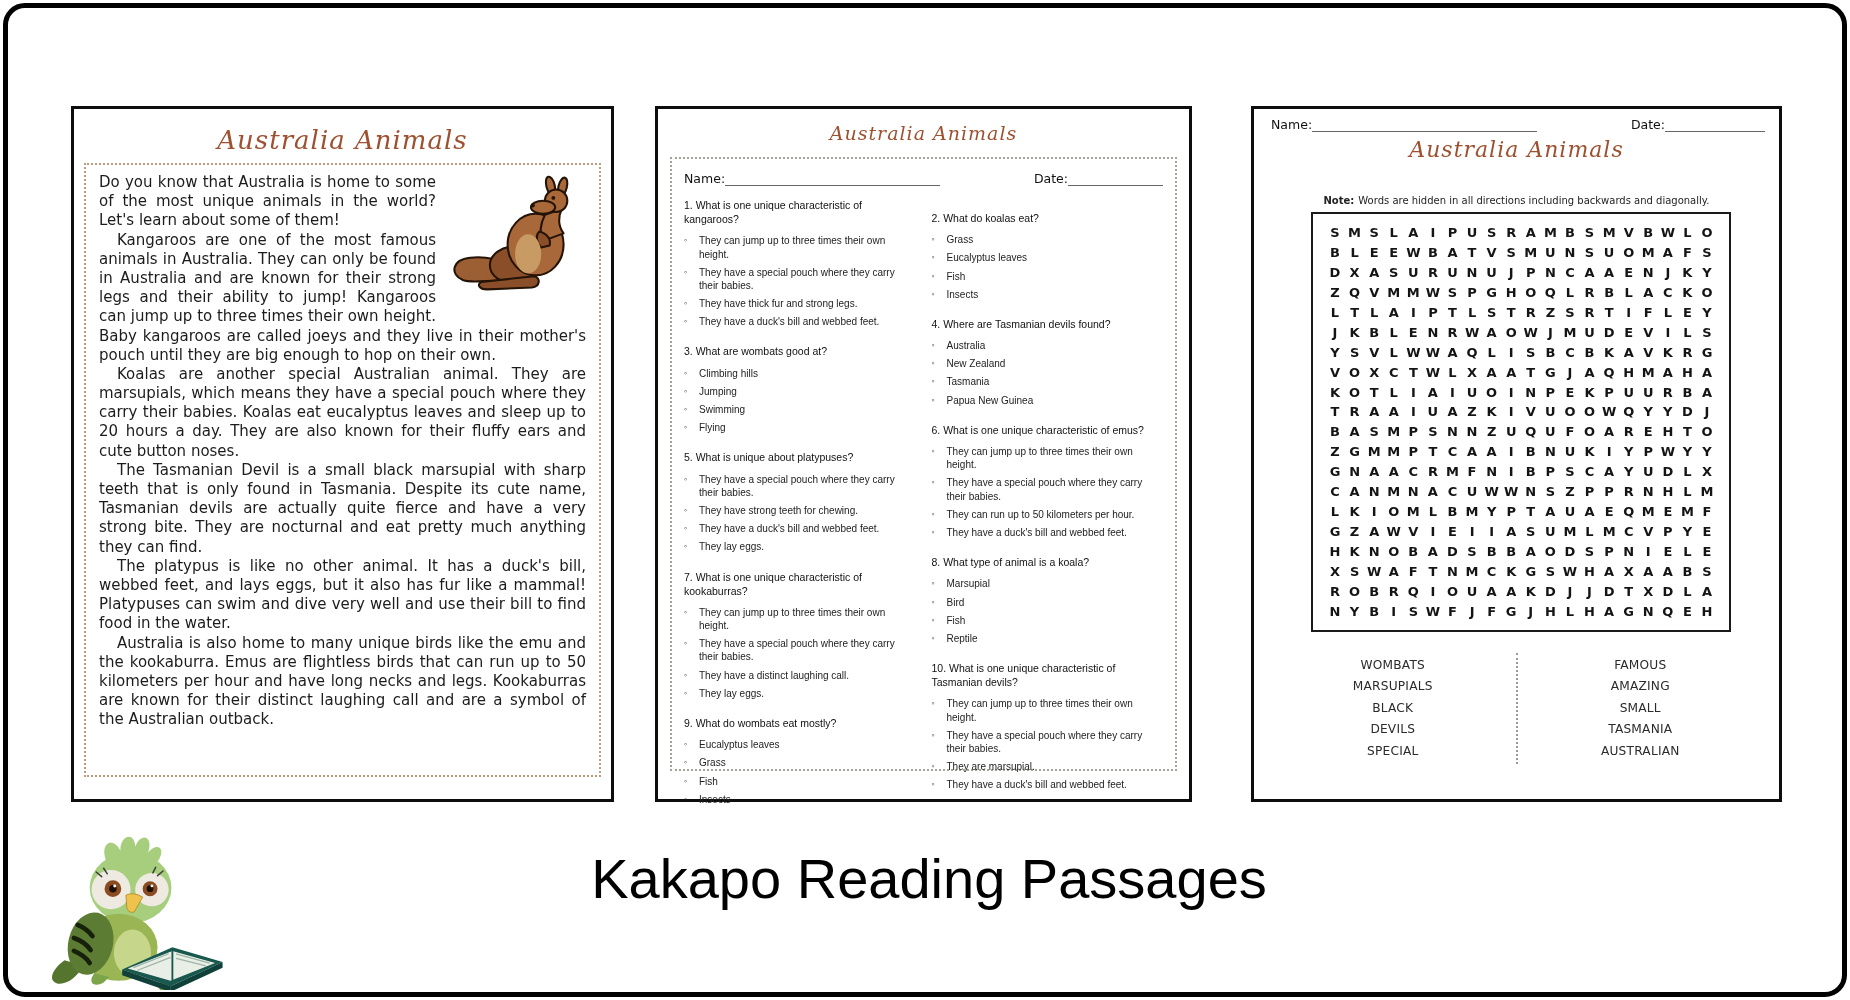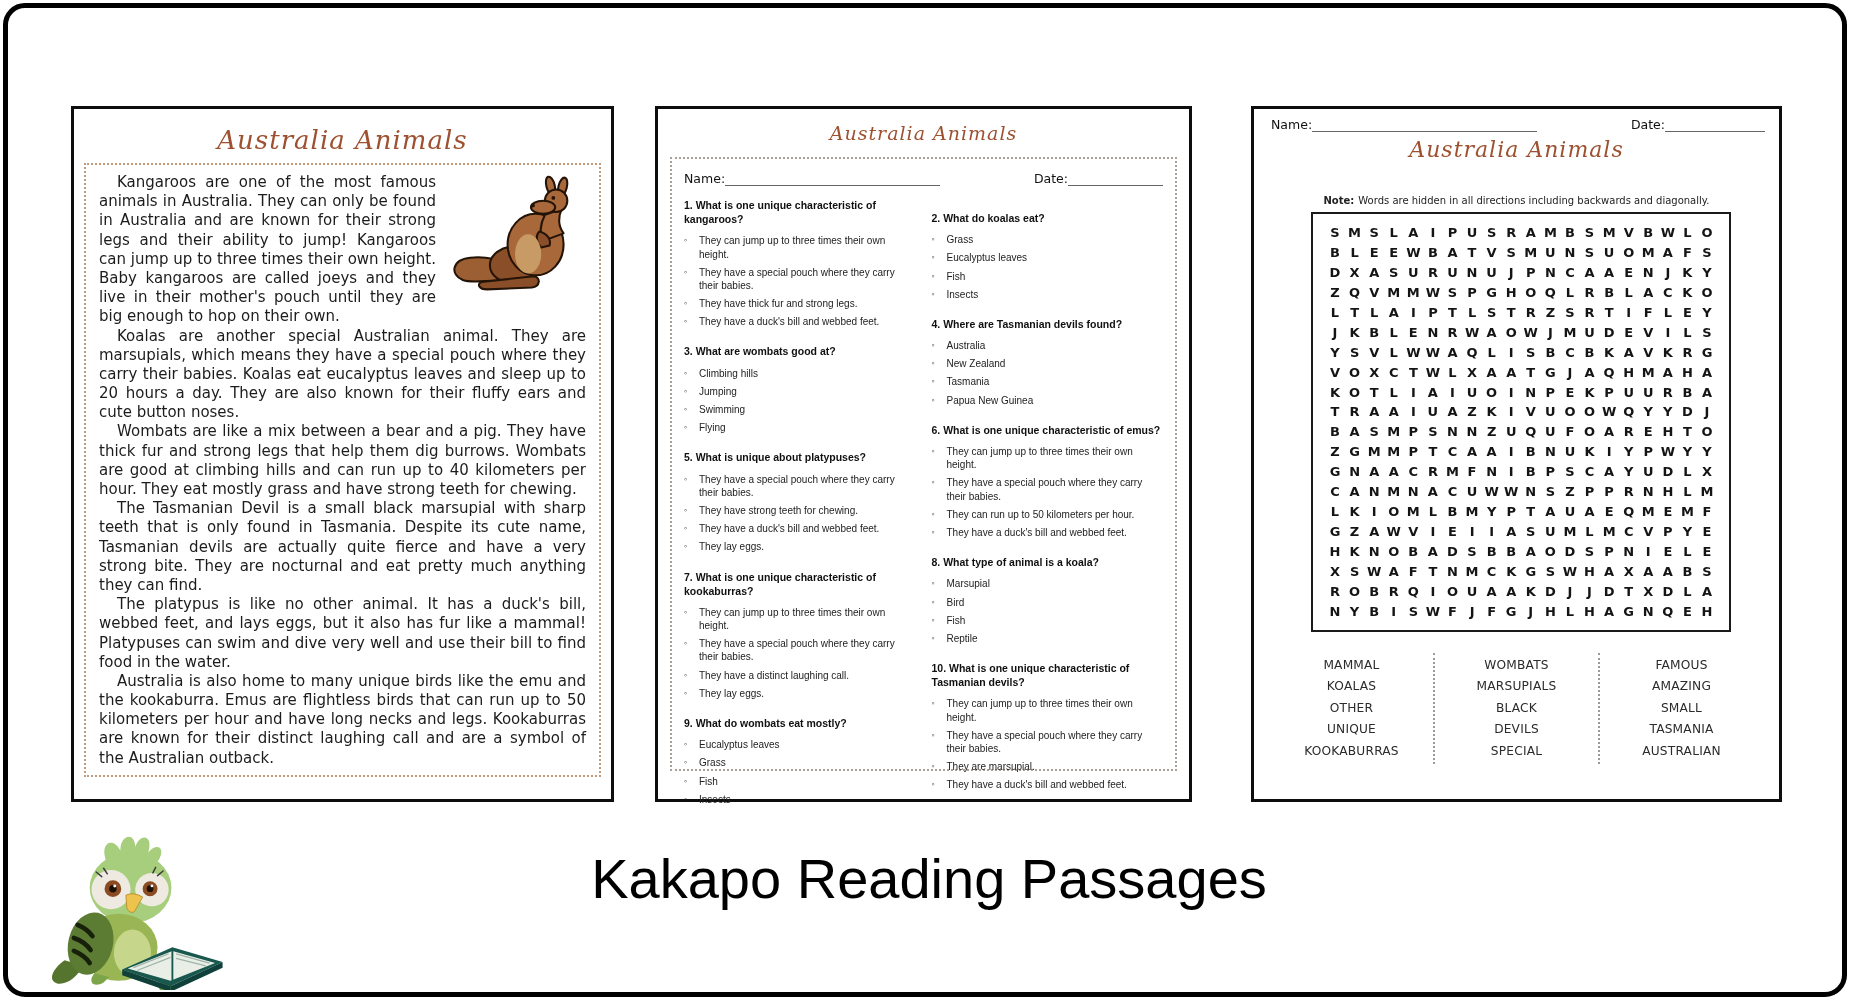--- a/index.html
+++ b/index.html
@@ -43,21 +43,21 @@
   .p2-box .namerow{margin-bottom:12px;}
   .lbl{flex:none;}
   .line{border-bottom:1.3px solid #666;height:13px;}
   .nline{width:215px;}
   .dlbl{margin-left:auto;}
   .dline{width:95px;}
   .p2-cols{display:flex;gap:16px;}
   .p2-col{flex:1;min-width:0;}
   .p2-col.right{padding-top:13px;}
   .q{margin-bottom:16px;}
-  .q-title{font-weight:bold;font-size:10.5px;line-height:1.35;margin-bottom:8px;color:#101010;}
+  .q-title{font-weight:normal;font-size:10.5px;line-height:1.35;margin-bottom:8px;color:#101010;}
   .opt{display:flex;font-size:10px;line-height:1.32;margin-bottom:5px;color:#222;}
   .opt-b{flex:none;width:15px;font-size:9px;padding-top:1px;color:#333;}
   .opt-t{flex:1;}
 
   
   .p3-namerow{position:absolute;top:8px;left:17px;right:14px;}
   .p3-namerow .nline{width:225px;}
   .p3-namerow .dline{width:100px;}
   .p3-note{position:absolute;top:86px;left:0;right:0;text-align:center;font-size:10px;color:#222;}
   .p3-note b{margin-right:4px;}
@@ -101,23 +101,23 @@
           <circle cx="118" cy="29" r="12" fill="#a8683a"></circle>
           <ellipse cx="104" cy="36" rx="13" ry="7" fill="#a8683a"></ellipse>
           <path d="M100 62 C108 64 113 70 111 77 L102 79 C96 73 96 66 100 62 Z" fill="#8a4f28"></path>
         </g>
         <ellipse cx="88" cy="86" rx="14" ry="21" fill="#c79b63"></ellipse>
         <circle cx="115" cy="26" r="2" fill="#241307"></circle>
         <circle cx="93" cy="34" r="2.2" fill="#241307"></circle>
       </svg>
     </span>
     <div>
+        <p class="para">Do you know that Australia is home to some of the most unique animals in the world? Let's learn about some of them!</p>
         <p class="para ind">Kangaroos are one of the most famous animals in Australia. They can only be found in Australia and are known for their strong legs and their ability to jump! Kangaroos can jump up to three times their own height. Baby kangaroos are called joeys and they live in their mother's pouch until they are big enough to hop on their own.</p>
         <p class="para ind">Koalas are another special Australian animal. They are marsupials, which means they have a special pouch where they carry their babies. Koalas eat eucalyptus leaves and sleep up to 20 hours a day. They are also known for their fluffy ears and cute button noses.</p>
-        <p class="para ind">Wombats are like a mix between a bear and a pig. They have thick fur and strong legs that help them dig burrows. Wombats are good at climbing hills and can run up to 40 kilometers per hour. They eat mostly grass and have strong teeth for chewing.</p>
         <p class="para ind">The Tasmanian Devil is a small black marsupial with sharp teeth that is only found in Tasmania. Despite its cute name, Tasmanian devils are actually quite fierce and have a very strong bite. They are nocturnal and eat pretty much anything they can find.</p>
         <p class="para ind">The platypus is like no other animal. It has a duck's bill, webbed feet, and lays eggs, but it also has fur like a mammal! Platypuses can swim and dive very well and use their bill to find food in the water.</p>
         <p class="para ind">Australia is also home to many unique birds like the emu and the kookaburra. Emus are flightless birds that can run up to 50 kilometers per hour and have long necks and legs. Kookaburras are known for their distinct laughing call and are a symbol of the Australian outback.</p>
       </div>
   </div>
 </div>
 
 <div class="page page2">
   <div class="script-title t2">Australia Animals</div>
   <div class="p2-box">
@@ -773,27 +773,20 @@
         <span class="ws-cell">H</span>
         <span class="ws-cell">A</span>
         <span class="ws-cell">G</span>
         <span class="ws-cell">N</span>
         <span class="ws-cell">Q</span>
         <span class="ws-cell">E</span>
         <span class="ws-cell">H</span>
       </div>
     </div>
   <div class="p3-words">
-      <div class="word-col">
-        <div class="word">MAMMAL</div>
-        <div class="word">KOALAS</div>
-        <div class="word">OTHER</div>
-        <div class="word">UNIQUE</div>
-        <div class="word">KOOKABURRAS</div>
-      </div>
       <div class="word-col">
         <div class="word">WOMBATS</div>
         <div class="word">MARSUPIALS</div>
         <div class="word">BLACK</div>
         <div class="word">DEVILS</div>
         <div class="word">SPECIAL</div>
       </div>
       <div class="word-col">
         <div class="word">FAMOUS</div>
         <div class="word">AMAZING</div>

